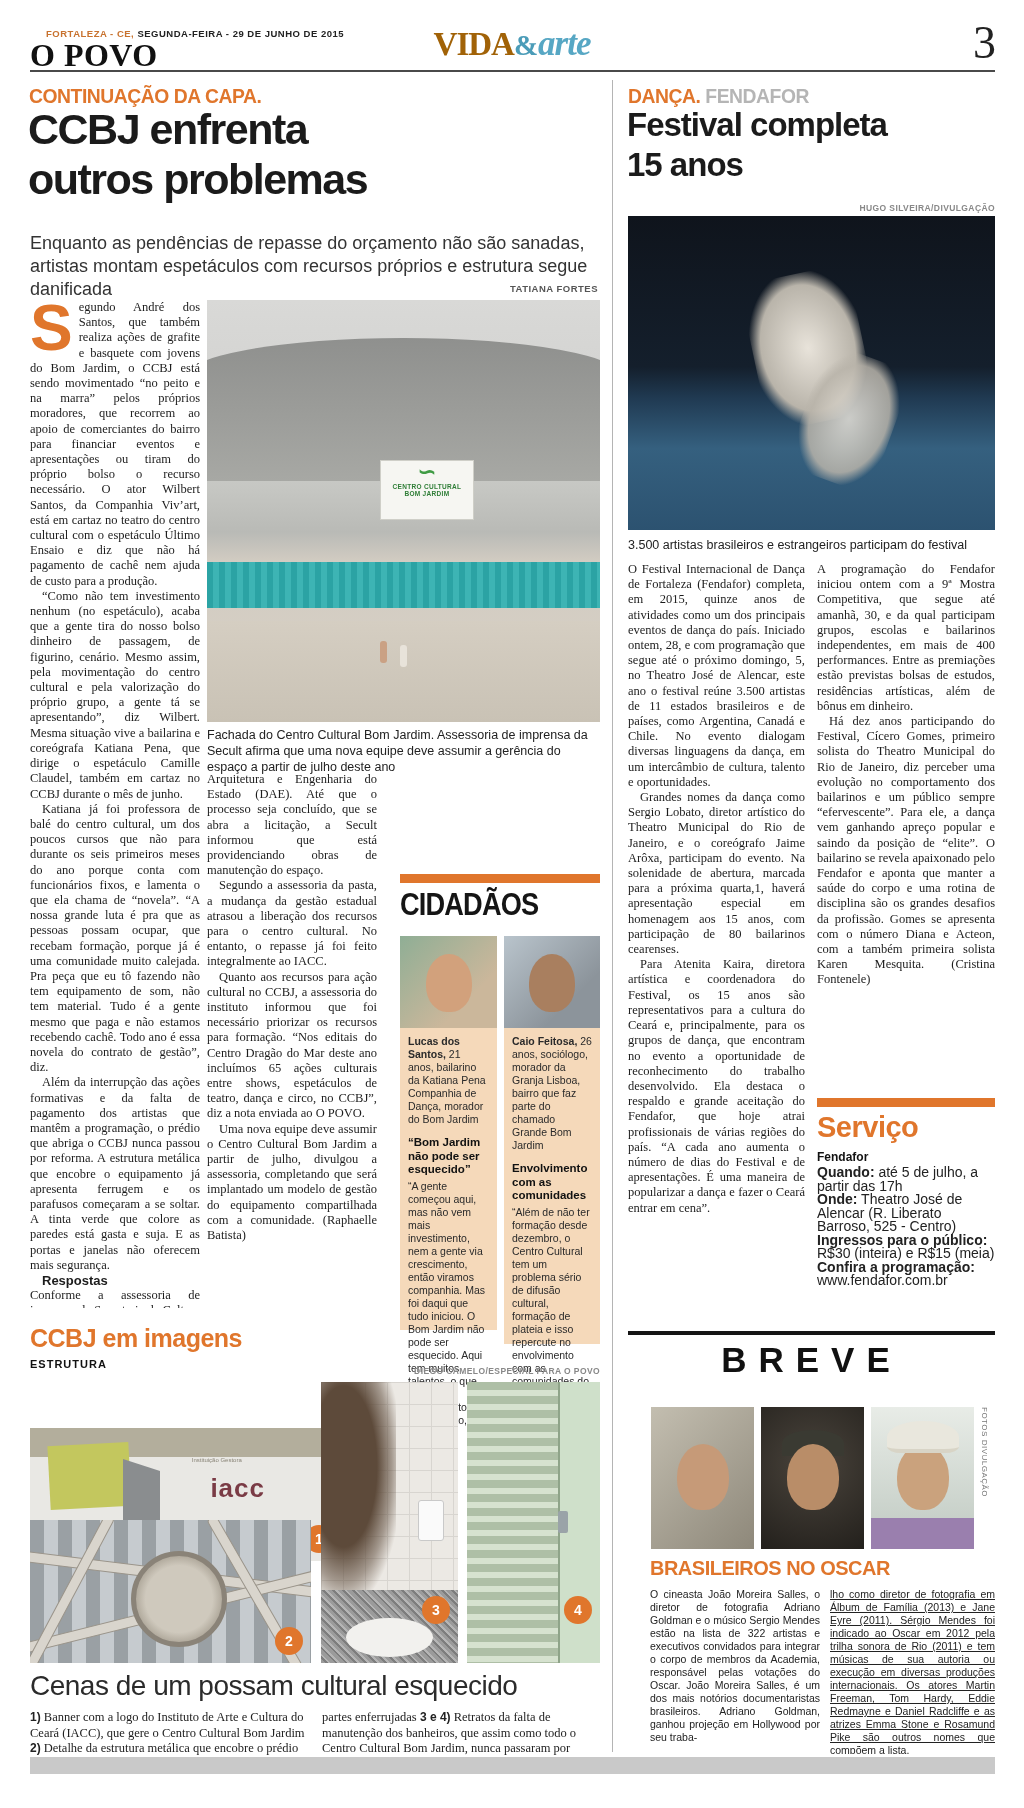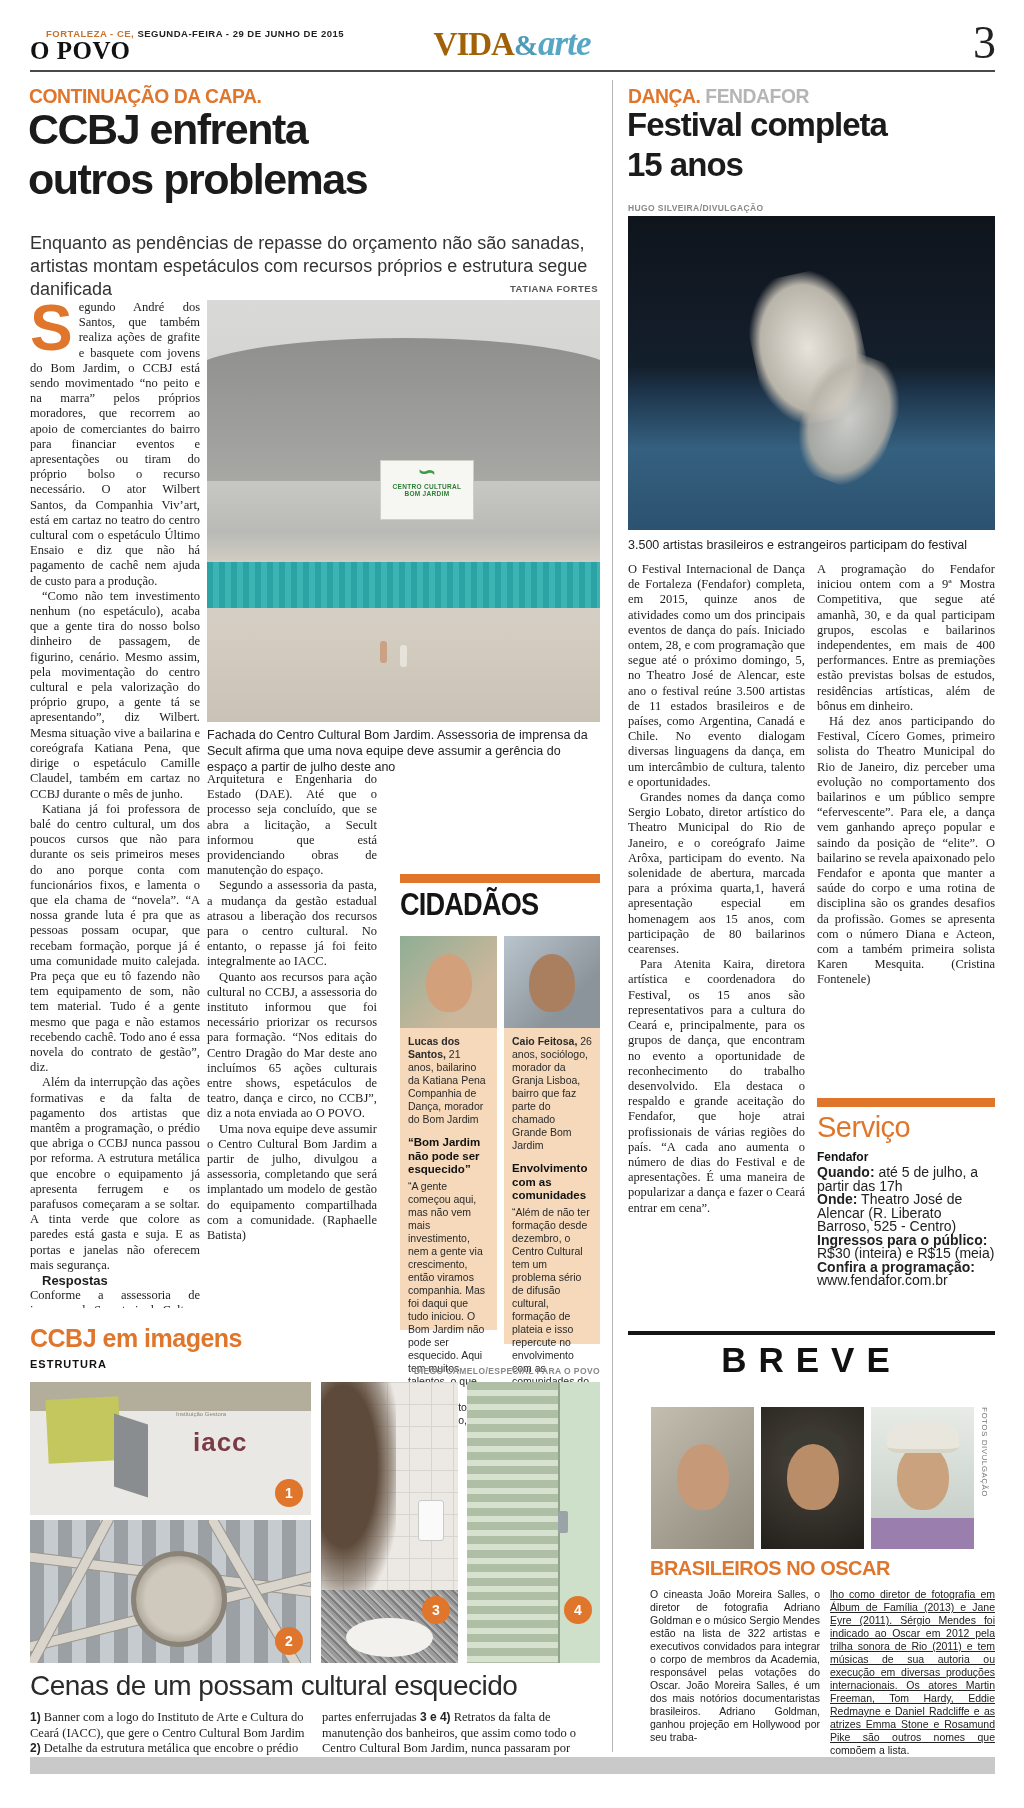--- a/index.html
+++ b/index.html
@@ -2,21 +2,21 @@
 <html><head>
 <meta charset="utf-8">
 <style>
   html,body{margin:0;padding:0;background:#e8e8e8;}
   .page{position:relative;width:1024px;height:1808px;background:#ffffff;margin:0 auto;
         font-family:"Liberation Serif",serif;color:#1c1c1c;overflow:hidden;}
   .abs{position:absolute;}
   
   #dateline{left:30px;top:28px;font-family:"Liberation Sans",sans-serif;font-size:9.5px;font-weight:bold;letter-spacing:.5px;color:#222;}
   #dateline .city{color:#c8722e;margin-left:16px;}
-  #masthead{left:30px;top:37px;font-size:25px;font-weight:bold;letter-spacing:.5px;color:#111;}
+  #masthead{left:30px;top:37px;font-size:32px;font-weight:bold;letter-spacing:.5px;color:#111;}
   #brand{left:392px;top:24px;width:240px;text-align:center;}
   #brand .vida{font-size:33px;font-weight:bold;color:#a16207;letter-spacing:-1px;}
   #brand .amp{font-size:29px;font-weight:bold;color:#4b9cb8;}
   #brand .arte{font-size:35px;font-style:italic;font-weight:bold;color:#57a7c4;letter-spacing:-1px;}
   #pagenum{right:28px;top:16px;font-size:46px;color:#222;}
   #toprule{left:30px;top:70px;width:965px;height:2px;background:#4a4a4a;}
   #vdivider{left:612px;top:80px;width:1px;height:1672px;background:#b4b4b4;}
   
   .kicker{font-family:"Liberation Sans",sans-serif;font-weight:bold;font-size:21px;letter-spacing:-.5px;
           transform:scaleX(.92);transform-origin:left;white-space:nowrap;}
@@ -49,21 +49,21 @@
   #facade-sign{position:absolute;left:44%;top:38%;width:92px;height:58px;background:#f6f6f2;border:1px solid #cfcfc8;
                text-align:center;font-family:"Liberation Sans",sans-serif;}
   #facade-sign .squiggle{display:block;color:#3f9b44;font-size:22px;line-height:22px;font-weight:bold;}
   #facade-sign .line{display:block;font-size:6.5px;font-weight:bold;color:#2e7d36;letter-spacing:.3px;}
   #facade-fence{position:absolute;left:0;top:62%;width:100%;height:11%;
                 background:repeating-linear-gradient(90deg,#2ba3a4 0 6px,#3db4b4 6px 12px);}
   #facade-ground{position:absolute;left:0;bottom:0;width:100%;height:24%;background:linear-gradient(180deg,#d5cec2,#c9c2b5);}
   .person{position:absolute;width:7px;height:22px;border-radius:3px;background:#caa184;}
   #facadecaption{left:207px;top:727px;width:393px;font-family:"Liberation Sans",sans-serif;font-size:12.5px;line-height:16px;color:#222;}
   #rcredit,#imagens-credit{font-family:"Liberation Sans",sans-serif;font-size:8.5px;font-weight:bold;letter-spacing:.4px;color:#888;}
-  #rcredit{left:628px;top:203px;width:367px;text-align:left;}
+  #rcredit{left:628px;top:203px;width:367px;text-align:right;}
   #balletphoto{left:628px;top:216px;width:367px;height:314px;
                background:linear-gradient(180deg,#0f141c 0%,#141f2c 48%,#203a52 58%,#35607f 74%,#2c5270 100%);}
   .dancer{position:absolute;background:radial-gradient(ellipse at center,#e8e3da 0%,#b9b4aa 60%,rgba(0,0,0,0) 75%);}
   #dancer1{left:34%;top:18%;width:110px;height:150px;transform:rotate(-12deg);}
   #dancer2{left:48%;top:44%;width:90px;height:130px;transform:rotate(20deg);opacity:.85;}
   #rcaption{left:628px;top:538px;width:367px;font-family:"Liberation Sans",sans-serif;font-size:12.5px;color:#222;}
   
   #cidadaos-bar{left:400px;top:874px;width:200px;height:9px;background:#e0762c;}
   #cidadaos-title{left:400px;top:886px;font-family:"Liberation Sans",sans-serif;font-weight:bold;font-size:32px;
                   letter-spacing:-1px;color:#151515;transform:scaleX(.85);transform-origin:left;}
@@ -75,31 +75,31 @@
   #cid2 .cid-photo{background:linear-gradient(135deg,#b9c4cc 0%,#8c949b 70%);}
   .cid-face{position:relative;top:18px;margin:0 auto;width:46px;height:58px;border-radius:50% 50% 45% 45%;}
   #cid1 .cid-face{background:#d2a17c;} #cid2 .cid-face{background:#a97f5f;}
   .cid-body{padding:7px 8px 0 8px;font-size:10.5px;line-height:13px;color:#2a2a2a;}
   .cid-name{font-weight:bold;}
   .cid-qtitle{font-weight:bold;font-size:11.5px;line-height:13.5px;margin-top:10px;color:#111;}
   .cid-quote{margin-top:3px;}
   
   #servico{left:817px;top:1098px;width:178px;font-family:"Liberation Sans",sans-serif;}
   #servico .bar{width:100%;height:9px;background:#e0762c;}
-  #servico .title{font-size:29px;font-weight:normal;color:#e0762c;letter-spacing:-.5px;margin:4px 0 6px 0;}
+  #servico .title{font-size:29px;font-weight:bold;color:#e0762c;letter-spacing:-.5px;margin:4px 0 6px 0;}
   #servico .name{font-size:12px;font-weight:bold;color:#111;margin-bottom:2px;}
   #servico .line{font-size:14px;line-height:13.5px;color:#222;}
   #servico .lbl{font-weight:bold;}
   
   #imagens-title{left:30px;top:1324px;font-family:"Liberation Sans",sans-serif;font-weight:bold;font-size:25px;
                  letter-spacing:-.5px;color:#e0762c;}
   #imagens-sub{left:30px;top:1358px;font-family:"Liberation Sans",sans-serif;font-weight:bold;font-size:11px;letter-spacing:1px;color:#111;}
   #imagens-credit{left:300px;top:1366px;width:300px;text-align:right;}
   .strip-photo{position:absolute;}
-  #ph1{left:30px;top:1382px;width:281px;height:133px;background:linear-gradient(180deg,#b3ae9c 0 22%,#e9e8e4 22% 100%);}
+  #ph1{left:30px;top:1428px;width:281px;height:133px;background:linear-gradient(180deg,#b3ae9c 0 22%,#e9e8e4 22% 100%);padding-left:30px;}
   #ph1 .patch{position:absolute;left:6%;top:12%;width:26%;height:48%;background:#c3c75e;transform:rotate(-3deg);}
   #ph1 .flap{position:absolute;left:30%;top:28%;width:12%;height:55%;background:#8a8d8f;transform:skewY(18deg);}
   #ph1 .small-label{position:absolute;left:52%;top:22%;font-family:"Liberation Sans",sans-serif;font-size:6px;color:#8a8578;}
   #ph1 .logo{position:absolute;left:58%;top:34%;font-family:"Liberation Sans",sans-serif;font-weight:bold;font-size:26px;
              letter-spacing:1px;color:#7a3b45;}
   #ph2{left:30px;top:1520px;width:281px;height:143px;
        background:repeating-linear-gradient(90deg,#9aa0a4 0 14px,#c6cbcf 14px 28px);}
   #ph2 .pipe{position:absolute;background:#d9d5cd;border:1px solid #9a948a;border-radius:4px;}
   #ph2 .lamp{position:absolute;left:36%;top:22%;width:86px;height:86px;border-radius:50%;
              background:radial-gradient(circle,#cfc9bd 0 55%,#b3ac9f 70%,#8a8378 100%);border:5px solid #8a8378;}

